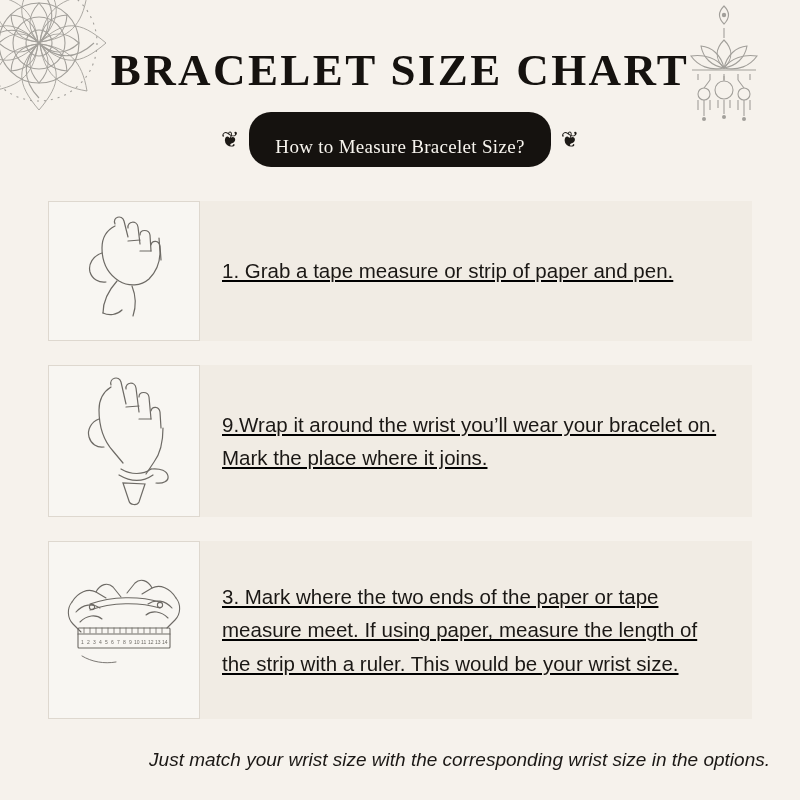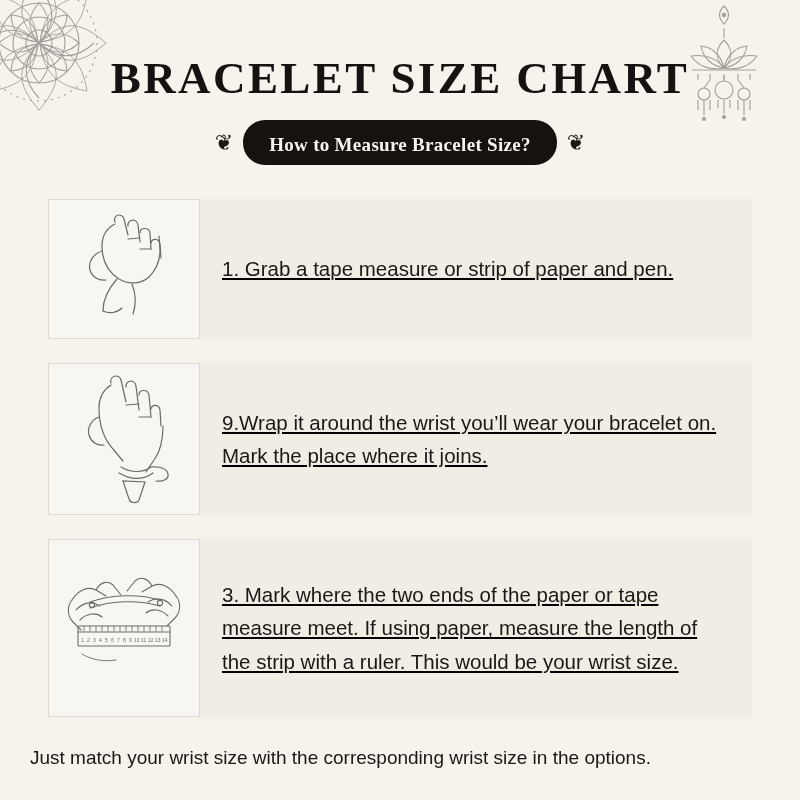--- a/index.html
+++ b/index.html
@@ -26,44 +26,44 @@
   
   .header {
     padding-top: 44px;
     text-align: center;
   }
   .title {
     font-family: "Liberation Serif", serif;
     font-size: 45px;
     letter-spacing: 2.4px;
     color: #15120f;
-    margin: 8px;
+    margin: 0;
     font-weight: 700;
   }
   .subtitle-row {
     margin-top: 16px;
     display: flex;
     align-items: center;
     justify-content: center;
     gap: 10px;
   }
   .flourish {
     font-family: "Liberation Serif", serif;
     font-size: 22px;
     color: #1d1a16;
     line-height: 1;
   }
   .pill {
     background: #15120f;
     color: #f7f4ee;
     font-family: "Liberation Serif", serif;
-    font-weight: 700;
+    font-weight: 400;
     font-size: 19px;
     letter-spacing: .3px;
-    padding: 14px 26px 9px;
+    padding: 24px 26px 9px;
     border-radius: 22px;
   }
 
   
   .steps {
     margin-top: 34px;
     padding: 0 48px;
     text-decoration: underline;
   }
   .step {
@@ -90,24 +90,25 @@
     font-size: 20.5px;
     line-height: 1.62;
     color: #1b1815;
   }
   .step.s1 .thumb { min-height: 140px; }
   .step.s2 .thumb { min-height: 152px; }
   .step.s3 .thumb { min-height: 178px; }
 
   
   .footer {
-    text-align: left;
+    text-align: right;
     font-size: 19px;
     color: #1b1815;
     padding: 6px 30px 0;
+    font-style: italic;
   }
 </style>
 </head>
 <body>
 
 <div class="ornament mandala">
   <svg width="190" height="190" viewBox="0 0 190 190" fill="none" stroke="#8d8b86" stroke-width="1.1">
     <circle cx="95" cy="95" r="26"></circle>
     <circle cx="95" cy="95" r="40"></circle>
     <circle cx="95" cy="95" r="13"></circle>

